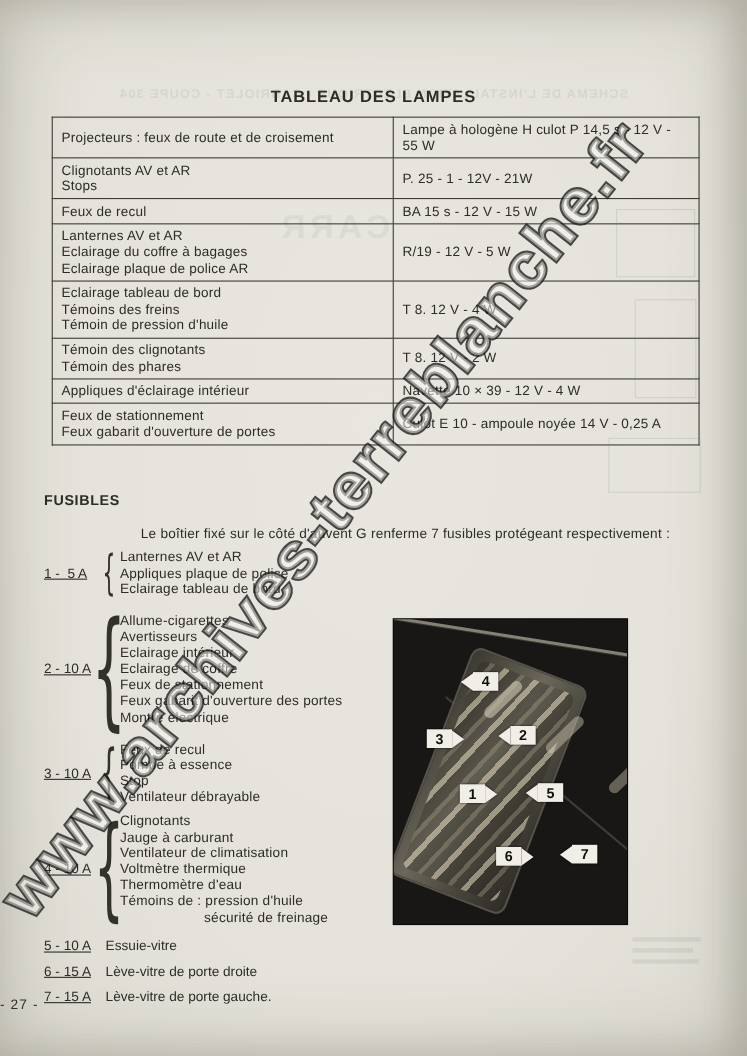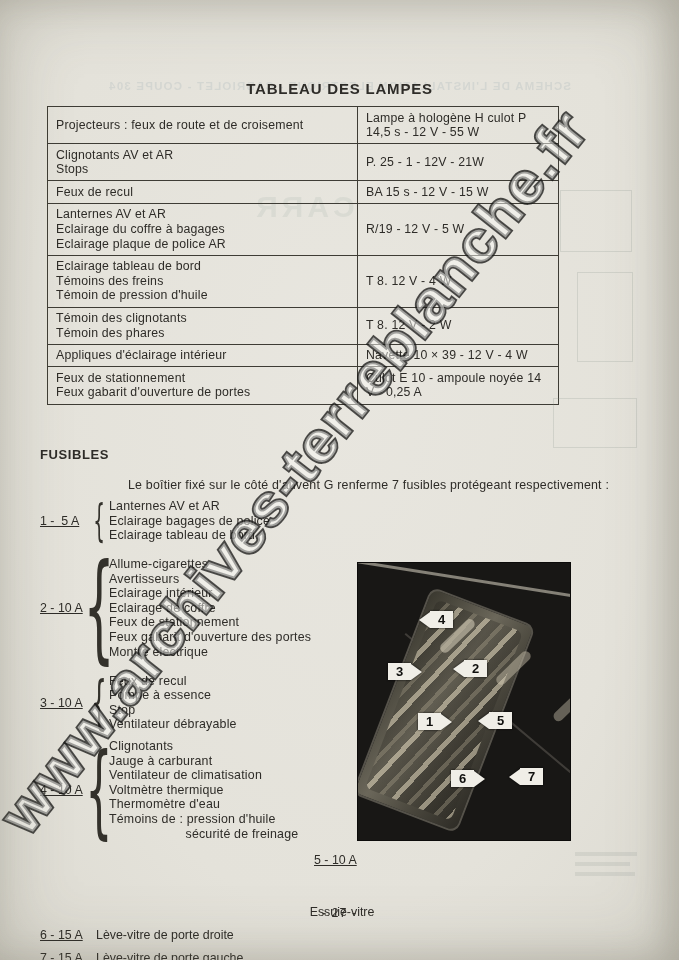--- a/index.html
+++ b/index.html
@@ -4,40 +4,40 @@
 <style>
   html,body{margin:0;padding:0;}
   body{width:679px;height:960px;overflow:hidden;
        font-family:"Liberation Sans",sans-serif;color:#2e2c28;}
   #page{position:relative;width:679px;height:960px;
         background:radial-gradient(ellipse at 50% 40%, #e8e6df 0%, #e4e2da 65%, #dcdad1 100%);}
   
   .doc-title{position:absolute;top:80px;left:0;width:679px;text-align:center;
              font-size:15px;font-weight:bold;letter-spacing:0.8px;}
   
-  table.lamps{position:absolute;left:47px;top:106px;width:512px;
+  table.lamps{position:absolute;left:47px;top:106px;width:589px;
               border-collapse:collapse;table-layout:fixed;}
   table.lamps td{border:1.5px solid #3e3c35;vertical-align:middle;
                  font-size:12.3px;line-height:14.6px;padding:3.5px 8px;letter-spacing:0.2px;}
   td.col-designation{width:293px;}
   td.col-bulb{padding-left:11px;}
   
   .fuses{position:absolute;left:40px;top:447px;width:600px;}
   .fuses-heading{font-size:13px;font-weight:bold;letter-spacing:0.6px;}
   .fuses-intro{margin:16px 0 0 88px;font-size:12.4px;letter-spacing:0.2px;}
   .fuse-group{display:flex;align-items:center;margin-top:7px;}
   .fuse-label{width:52px;white-space:pre;font-size:12.4px;flex:0 0 52px;text-decoration:underline;}
   .fuse-brace{flex:0 0 14px;width:14px;display:flex;align-items:center;justify-content:center;
               font-family:"DejaVu Sans",sans-serif;font-weight:400;line-height:1;
               transform:scaleX(0.42);color:#33312b;margin-right:3px;}
   .fuse-circuits{font-size:12.4px;line-height:14.6px;letter-spacing:0.2px;}
   .fuse-circuit{white-space:pre;}
   .fuse-single{margin-left:4px;font-size:12.4px;}
   .fuse-group.single{margin-top:9px;}
-  .fuse-group.g5{margin-top:12px;flex-direction:column;}
+  .fuse-group.g5{margin-top:12px;}
   
   .photo{position:absolute;left:358px;top:563px;width:212px;height:277px;
          background:#181715;overflow:hidden;box-shadow:0 0 0 1px #0c0b0a;z-index:10;}
   .streak1{position:absolute;left:-12px;top:16px;width:260px;height:3px;
            background:rgba(222,216,200,0.55);transform:rotate(9deg);filter:blur(0.6px);}
   .streak2{position:absolute;left:18px;top:150px;width:250px;height:2px;
            background:rgba(205,198,182,0.22);transform:rotate(40deg);}
   .fusepanel{position:absolute;left:30px;top:36px;width:108px;height:218px;
              transform:rotate(21deg);border-radius:10px;
              background:linear-gradient(105deg,#3a382f 0%,#6b675a 42%,#4a473d 70%,#2e2c26 100%);
@@ -50,21 +50,21 @@
              background:rgba(230,222,200,0.5);border-radius:5px;transform:rotate(-65deg);
              box-shadow:18px 62px 0 rgba(210,202,180,0.45), 34px 128px 0 rgba(218,210,188,0.4);}
   .callout{position:absolute;display:flex;align-items:center;height:17px;z-index:5;
            filter:drop-shadow(0 0 1px rgba(0,0,0,0.85));}
   .co-arr{width:0;height:0;border-top:8px solid transparent;border-bottom:8px solid transparent;}
   .co-arr.left{border-right:11px solid #f0eee7;}
   .co-arr.right{border-left:11px solid #f0eee7;}
   .co-box{width:23px;height:17px;background:#f0eee7;color:#10100e;font-weight:bold;
           font-size:13px;display:flex;align-items:center;justify-content:center;}
   
-  .page-number{position:absolute;top:906px;left:0;width:679px;text-align:center;
+  .page-number{position:absolute;top:906px;left:0;width:679px;text-align:left;
                font-size:12.5px;letter-spacing:1px;}
   
   .watermark{position:absolute;left:0;top:0;z-index:60;pointer-events:none;}
   
   .ghost-title{position:absolute;top:80px;left:0;width:679px;text-align:center;
                transform:scaleX(-1);color:#7d94a0;opacity:0.16;font-weight:bold;
                font-size:11.5px;letter-spacing:1.2px;white-space:nowrap;}
   .ghost-carr{position:absolute;left:252px;top:190px;transform:scaleX(-1);
               color:#8fa098;opacity:0.14;font-weight:bold;font-size:30px;letter-spacing:4px;}
   .ghost-box{position:absolute;border:1px solid rgba(125,140,130,0.20);z-index:1;}
@@ -157,21 +157,21 @@
 
   <div class="fuses">
     <div class="fuses-heading">FUSIBLES</div>
     <div class="fuses-intro">Le boîtier fixé sur le côté d'auvent G renferme 7 fusibles protégeant respectivement :</div>
     <div id="fuse-groups">
         <div class="fuse-group">
           <span class="fuse-label">1 -  5 A</span>
           <span class="fuse-brace" style="font-size: 43.8px;">{</span>
           <div class="fuse-circuits">
             <div class="fuse-circuit">Lanternes AV et AR</div>
-            <div class="fuse-circuit">Eclairage bagages de police</div>
+            <div class="fuse-circuit">Appliques plaque de police</div>
             <div class="fuse-circuit">Eclairage tableau de bord</div>
           </div>
         </div>
         <div class="fuse-group">
           <span class="fuse-label">2 - 10 A</span>
           <span class="fuse-brace" style="font-size: 116.8px;">{</span>
           <div class="fuse-circuits">
             <div class="fuse-circuit">Allume-cigarettes</div>
             <div class="fuse-circuit">Avertisseurs</div>
             <div class="fuse-circuit">Eclairage intérieur</div>

